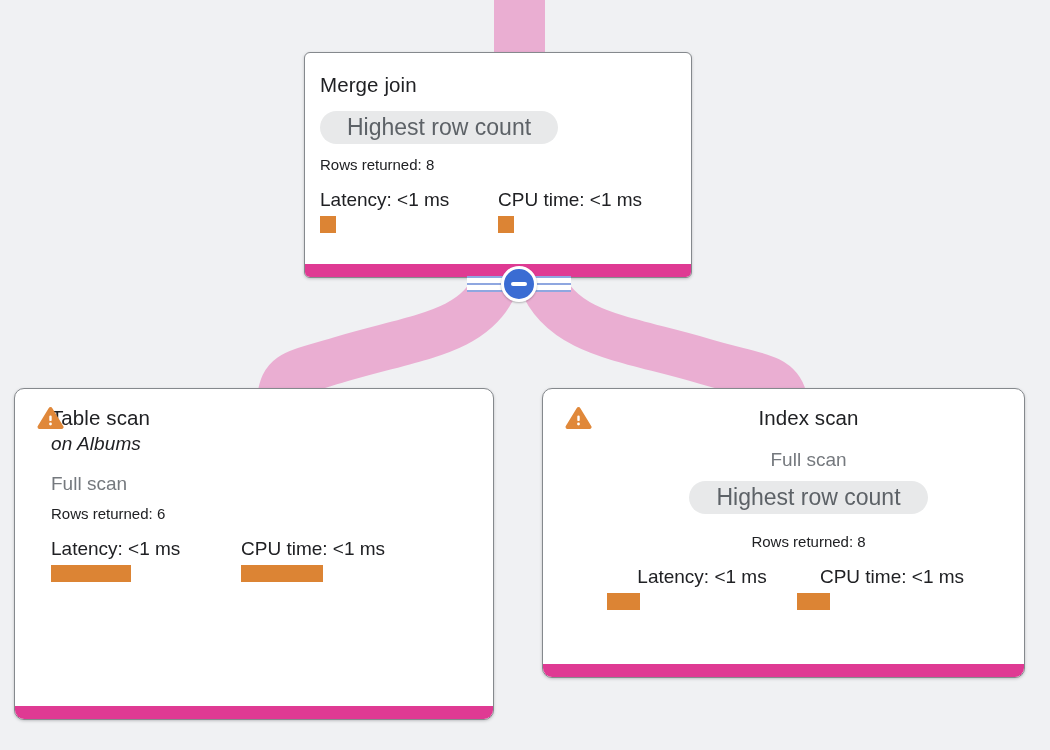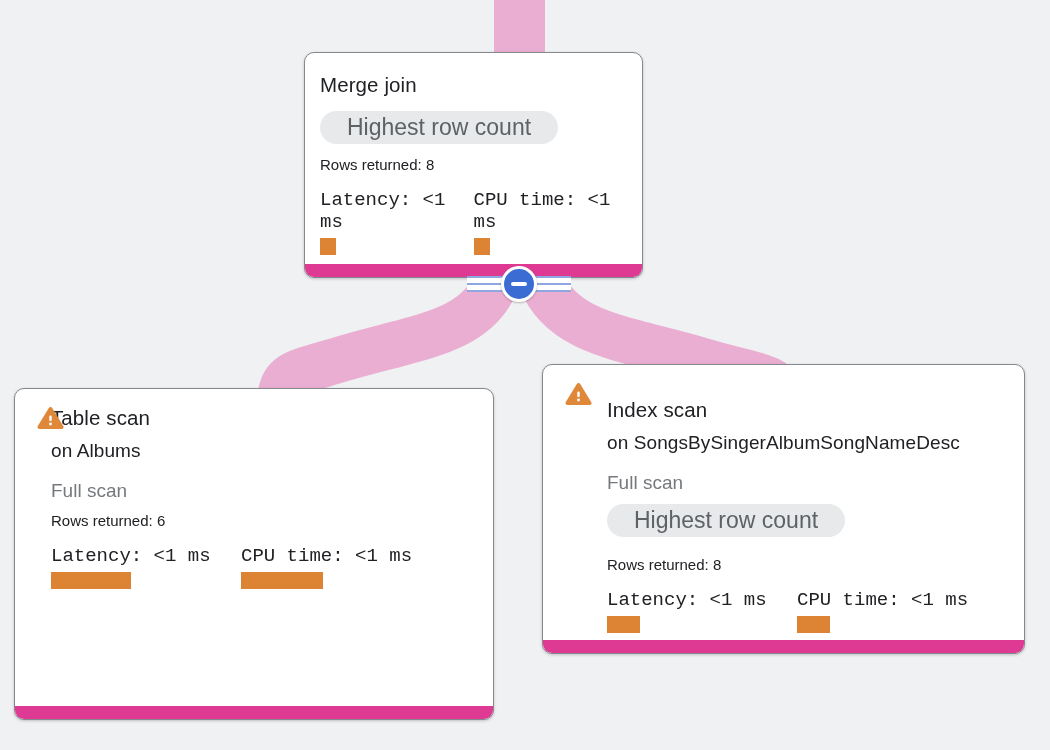--- a/index.html
+++ b/index.html
@@ -11,40 +11,40 @@
   * { margin:0; padding:0; box-sizing:border-box; }
   html,body { width:1050px; height:750px; }
   body { font-family:"Liberation Sans", sans-serif; background:var(--background); }
   .canvas { position:relative; width:1050px; height:750px; overflow:hidden; background:var(--background); }
   .edges { position:absolute; left:0; top:0; }
 
   .card {
     position:absolute; background:#fff; border:1.5px solid var(--card-border);
     border-radius:10px; box-shadow:0 1px 3px rgba(60,64,67,.28); overflow:hidden;
   }
-  .card-merge { left:304px; top:52px;  width:339px; height:226px; padding:19px 15px 0 15px; }
+  .card-merge { left:304px; top:52px;  width:388px; height:226px; padding:19px 15px 0 15px;border-radius:6px; }
   .card-table { left:14px;  top:388px; width:480px; height:332px; padding:16px 14px 0 36px; }
-  .card-index { left:542px; top:364px; width:483px; height:290px; padding:32px 14px 0 64px; }
+  .card-index { left:542px; top:388px; width:483px; height:290px; padding:16px 14px 0 64px;text-align:center; }
 
   .node-title { font-size:20.5px; line-height:26px; font-weight:500; color:var(--title-text); letter-spacing:.1px; }
-  .node-subtitle { margin-top:9px; font-size:19px; line-height:22px; color:var(--title-text); letter-spacing:.1px; }
+  .node-subtitle { margin-top:2px; font-size:19px; line-height:22px; color:var(--title-text); letter-spacing:.1px;font-style:italic; }
   .node-scan-type { margin-top:18px; font-size:19px; line-height:22px; color:var(--muted-text); }
   .pill-stack { margin-top:10px; }
   .pill {
     display:inline-block; background:var(--pill-bg); color:var(--pill-text);
     font-size:23px; line-height:21px; padding:6px 27px; border-radius:17px; margin-bottom:9px;
   }
   .card-merge .pill-stack { margin-top:13px; }
   .card-merge .pill { margin-bottom:0; }
   .rows-returned { font-size:15px; line-height:22px; color:var(--title-text); }
   .card-merge .rows-returned { margin-top:10px; }
   .card-table .rows-returned, .card-index .rows-returned { margin-top:8px; }
   .metrics { display:flex; margin-top:13px; }
   .metric { width:190px; }
-  .metric-label { font-size:19px; line-height:22px; color:var(--title-text);font-family:Liberation Mono, monospace; }
+  .metric-label { font-size:19px; line-height:22px; color:var(--title-text); }
   .metric-bar { margin-top:5px; height:17px; background:var(--bar-orange); }
   .card-footer { position:absolute; left:0; right:0; bottom:0; height:13px; background:var(--footer-magenta); }
 
   .warning-badge { position:absolute; left:22px; top:17px; width:27px; height:24px; }
 
   .collapse-widget { position:absolute; left:467px; top:266px; width:104px; height:36px; }
   .collapse-stripes {
     position:absolute; left:0; top:10px; width:104px; height:16px;
     background:linear-gradient(to bottom,
       var(--stripe-blue) 0 2px, #fff 2px 7px,
@@ -119,21 +119,20 @@
     <div class="card-footer"></div>
   </div>
 
   <div class="card card-index">
     <svg class="warning-badge" viewBox="0 0 27 24">
       <path d="M13.5 3 L24.5 21 L2.5 21 Z" style="fill:var(--warning-orange);stroke:var(--warning-orange)" stroke-width="4" stroke-linejoin="round"></path>
       <rect x="12.3" y="9.5" width="2.4" height="5.6" rx="1.2" fill="#ffffff"></rect>
       <circle cx="13.5" cy="18" r="1.4" fill="#ffffff"></circle>
     </svg>
     <div class="node-title">Index scan</div>
-    <div class="node-subtitle">on SongsBySingerAlbumSongNameDesc</div>
     <div class="node-scan-type">Full scan</div>
     <div class="pill-stack">
       <span class="pill">Highest row count</span>
     </div>
     <div class="rows-returned">Rows returned: 8</div>
     <div class="metrics">
       <div class="metric">
         <div class="metric-label">Latency: &lt;1 ms</div>
         <div class="metric-bar" style="width: 33px;"></div>
       </div>

